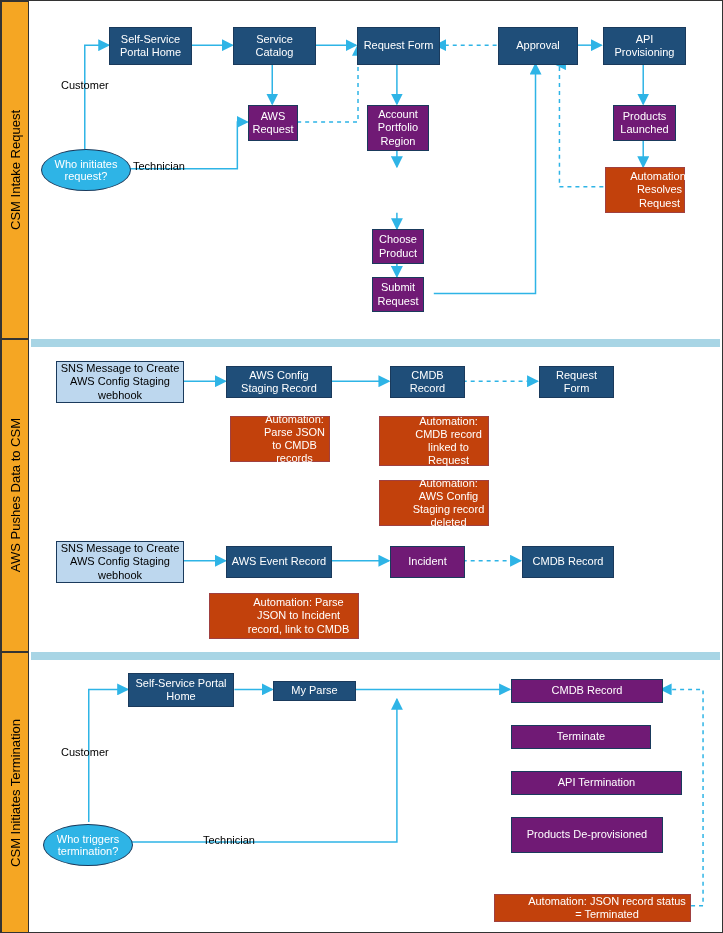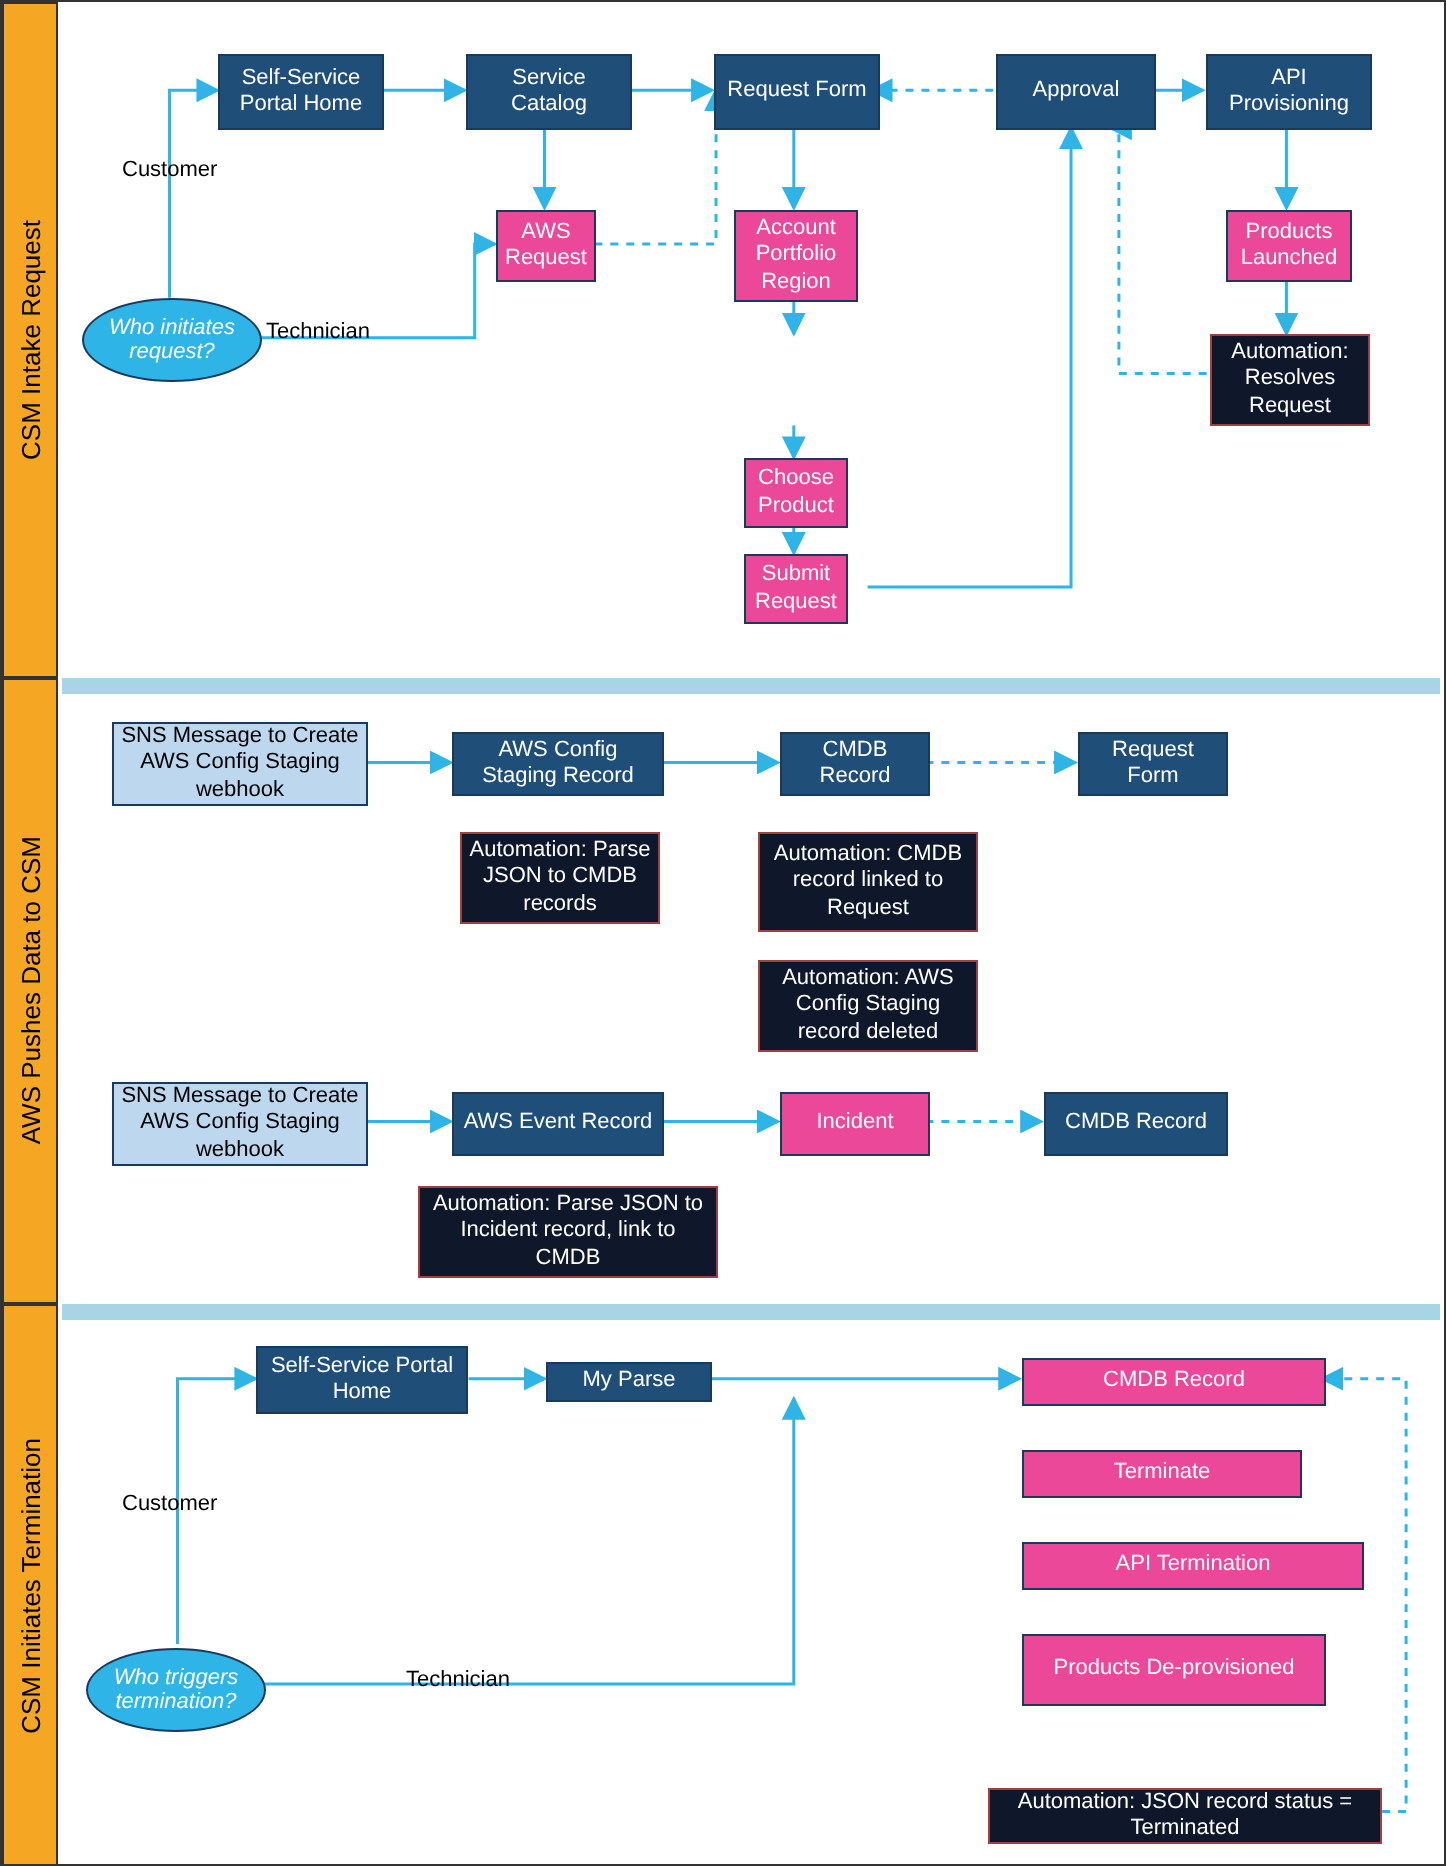--- a/index.html
+++ b/index.html
@@ -46,37 +46,36 @@
     align-items: center;
     justify-content: center;
     text-align: center;
     font-size: 11px;
     line-height: 1.2;
     box-sizing: border-box;
     padding: 3px;
     border: 1px solid #1a3a5c;
   }
   .dark { background: #1f4e79; color: #fff; }
-  .blue { background: #ec4899; color: #fff; }
+  .blue { background: #701a75; color: #fff; }
   .light { background: #bdd7ee; color: #000; border: 1px solid #1a3a5c; }
-  .red { background: #0f172a; color: #fff; border: 1px solid #a04040; }
+  .red { background: #c2410c; color: #fff; border: 1px solid #a04040; padding-left: 32px; }
   .decision {
     position: absolute;
     background: #2eb4e6;
     color: #fff;
     border: 1px solid #1a3a5c;
     border-radius: 50% / 50%;
     display: flex;
     align-items: center;
     justify-content: center;
     text-align: center;
     font-size: 11px;
     padding: 4px;
     box-sizing: border-box;
-    font-style: italic;
   }
   .txt {
     position: absolute;
     font-size: 11px;
     color: #000;
   }
   svg.arrows {
     position: absolute;
     top: 0;
     left: 0;

